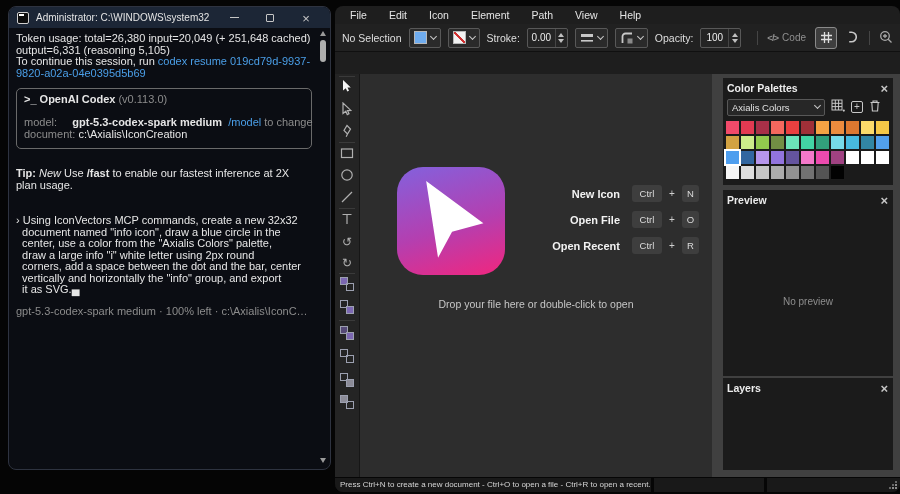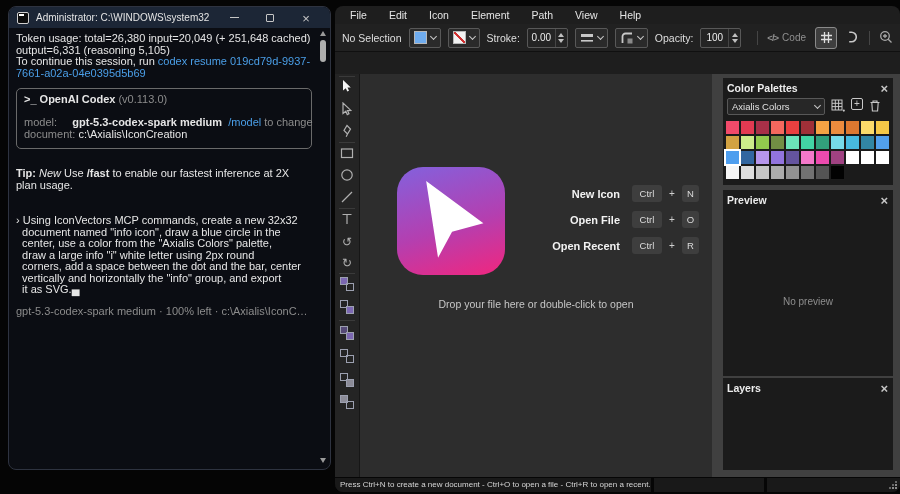--- a/index.html
+++ b/index.html
@@ -86,21 +86,21 @@
   .drop-hint{position:absolute;top:224px;left:0;right:0;text-align:center;font-size:10.5px;color:#c6c6c6}
 
   
   .sidebar{flex:1;background:#404040;position:relative}
   .panel{position:absolute;left:11px;width:170px;background:#1b1b1b}
   .p-colors{top:4px;height:107px}
   .p-preview{top:116px;height:186px}
   .p-layers{top:304px;height:92px}
   .phead{height:18px;display:flex;align-items:center;padding:2px 5px 0 4px;font-size:10.5px;font-weight:bold;color:#ececec}
   .pclose{margin-left:auto;color:#c8c8c8;cursor:default}
-  .pal-ctrl{display:flex;gap:6px;padding:2px 4px;height:22px}
+  .pal-ctrl{display:flex;align-items:center;gap:6px;padding:2px 4px;height:22px}
   .pal-select{flex:0 0 98px;height:17px;display:flex;align-items:center;gap:4px;font-size:9.5px;color:#e0e0e0;padding:0 4px;background:#272727;border:1px solid #585858;border-radius:2px}
   .pal-select .chv{margin-left:auto}
   .plus-box{width:12px;height:12px;border:1.2px solid #c8c8c8;border-radius:2px;display:grid;place-items:center;color:#c8c8c8;font-size:10px;line-height:1}
   .plus-box::before{content:"+"}
   .sw-grid{display:grid;grid-template-columns:repeat(11,13px);grid-auto-rows:13px;gap:2px;padding:3px 0 0 3px}
   .swatch{width:13px;height:13px}
   .swatch.selected{box-shadow:0 0 0 2px #fff}
   .pv-ctrl{display:flex;align-items:center;gap:5px;padding:3px 4px;height:26px;font-size:9.5px;color:#dcdcdc}
   .tgl{width:27px;height:13px;background:#ececec;border-radius:7px;position:relative;flex:0 0 auto}
   .tgl::after{content:"";position:absolute;left:2px;top:2px;width:9px;height:9px;border-radius:50%;background:#2e2e2e}
@@ -134,21 +134,21 @@
           <span class="ic-x"></span>
         </span>
     </span>
   </div>
   <div class="term-body">
     <div class="tsec sec-intro">
 
     <div class="tline"><span>Token usage: total=26,380 input=20,049 (+ 251,648 cached)</span></div>
         <div class="tline"><span>output=6,331 (reasoning 5,105)</span></div>
         <div class="tline"><span>To continue this session, run </span><span class="b">codex resume 019cd79d-9937-</span></div>
-        <div class="tline"><span class="b">7661-a02a-04e0395d5b69</span></div>
+        <div class="tline"><span class="b">9820-a02a-04e0395d5b69</span></div>
       </div>
     <div class="tsec codex-box">
 
     <div class="tline"><span class="bold">&gt;_ OpenAI Codex </span><span class="g">(v0.113.0)</span></div>
         <div class="tline"><span> </span></div>
         <div class="tline"><span class="g">model:     </span><span class="bold">gpt-5.3-codex-spark medium</span><span>  </span><span class="b">/model</span><span class="g"> to change</span></div>
         <div class="tline"><span class="g">document: </span><span>c:\Axialis\IconCreation</span></div>
       </div>
     <div class="tsec sec-tip">
 

